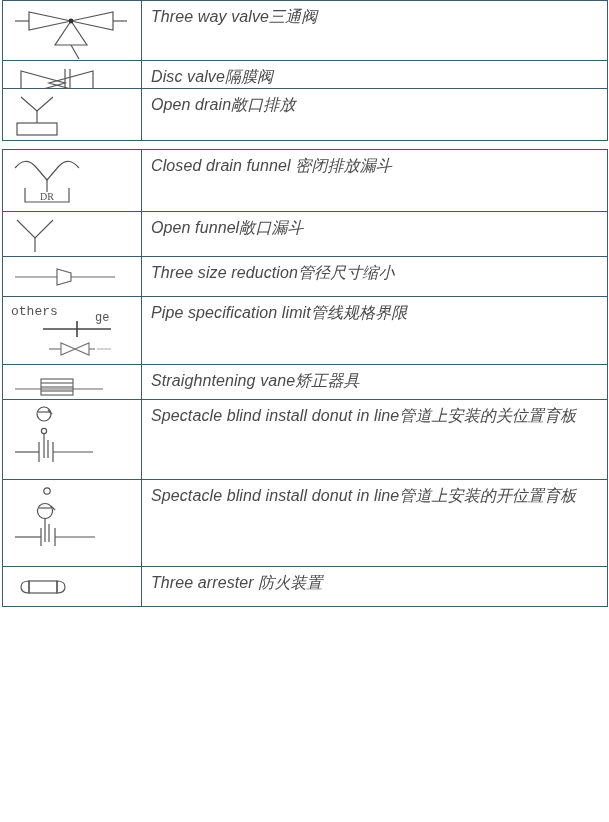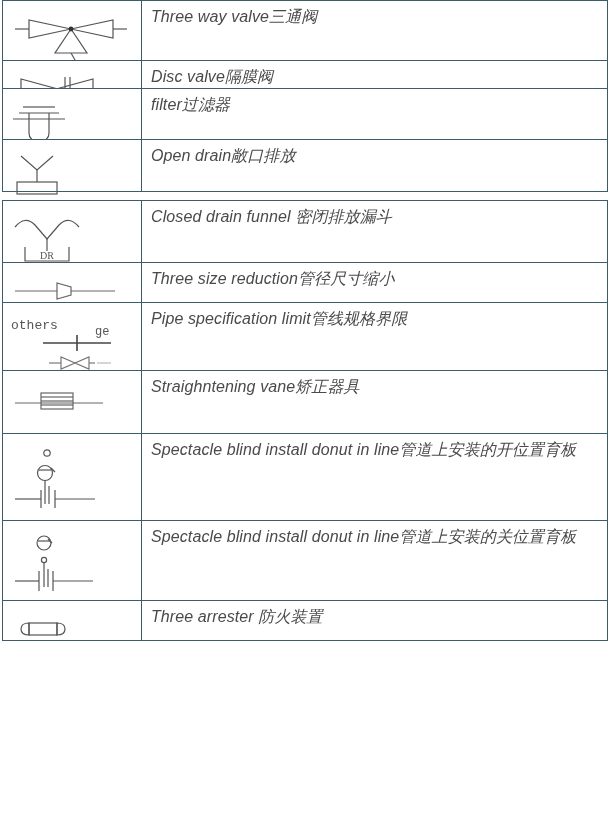--- a/index.html
+++ b/index.html
@@ -30,21 +30,21 @@
     font-size:16px;
     line-height:16px;
     color:#4a4a4a;
     padding:8px 0 0 9px;
     letter-spacing:.1px;
     white-space:nowrap;
     font-style:italic;
   }
   .gap{height:8px;line-height:8px;font-size:0;background:#fff;}
 
-  .sym{position:absolute;left:0;top:8px;width:138px;height:100%;}
+  .sym{position:absolute;left:0;top:0;width:138px;height:100%;}
   .sym svg{display:block;}
 
   
 </style>
 </head>
 <body>
 
 <div class="sheet">
 
   <table class="symtbl">
@@ -84,37 +84,20 @@
             </g>
           </svg>
         </div>
       </td>
       <td class="txtcell">
         <div class="label">Disc valve隔膜阀</div>
       </td>
     </tr>
 
 
-    <tr style="height:51px">
-      <td class="symcell">
-        <div class="sym">
-          <svg width="138" height="51" viewBox="0 0 138 51">
-            <g fill="none" stroke="#555" stroke-width="1.2">
-              <path d="M20 10 H52"></path>
-              <path d="M16 16 H56"></path>
-              <path d="M10 22 H62"></path>
-              <path d="M26 16 L26 36 Q26 44 36 44 Q46 44 46 36 L46 16"></path>
-            </g>
-          </svg>
-        </div>
-      </td>
-      <td class="txtcell">
-        <div class="label">filter过滤器</div>
-      </td>
-    </tr>
 
     <tr style="height:52px">
       <td class="symcell">
         <div class="sym">
           <svg width="138" height="52" viewBox="0 0 138 52">
             <g fill="none" stroke="#555" stroke-width="1.2">
               <path d="M18 8 L34 22 L50 8"></path>
               <path d="M34 22 L34 34"></path>
               <rect x="14" y="34" width="40" height="12"></rect>
             </g>
@@ -145,20 +128,35 @@
             </g>
             <text x="44" y="50" font-family="&quot;Liberation Serif&quot;,serif" font-size="10" fill="#555" text-anchor="middle">DR</text>
           </svg>
         </div>
       </td>
       <td class="txtcell">
         <div class="label">Closed drain funnel 密闭排放漏斗</div>
       </td>
     </tr>
 
+    <tr style="height:45px">
+      <td class="symcell">
+        <div class="sym">
+          <svg width="138" height="45" viewBox="0 0 138 45">
+            <g fill="none" stroke="#555" stroke-width="1.2">
+              <path d="M14 8 L32 26 L50 8"></path>
+              <path d="M32 26 L32 40"></path>
+            </g>
+          </svg>
+        </div>
+      </td>
+      <td class="txtcell">
+        <div class="label">Open funnel敞口漏斗</div>
+      </td>
+    </tr>
 
     <tr style="height:40px">
       <td class="symcell">
         <div class="sym">
           <svg width="138" height="40" viewBox="0 0 138 40">
             <g fill="none" stroke="#666" stroke-width="1.2">
               <path d="M12 20 H54"></path>
               <path d="M54 12 L54 28 L68 24 L68 16 Z"></path>
               <path d="M68 20 H112"></path>
             </g>
@@ -190,36 +188,60 @@
               <path d="M94 52 H108"></path>
             </g>
           </svg>
         </div>
       </td>
       <td class="txtcell">
         <div class="label">Pipe specification limit管线规格界限</div>
       </td>
     </tr>
 
-    <tr style="height:63px">
+    <tr style="height:35px">
       <td class="symcell">
         <div class="sym">
           <svg width="138" height="45" viewBox="0 0 138 45">
             <g fill="none" stroke="#666" stroke-width="1.2">
               <path d="M12 24 H100"></path>
               <rect x="38" y="14" width="32" height="16"></rect>
               <path d="M38 18 H70"></path>
               <path d="M38 22 H70"></path>
               <path d="M38 26 H70"></path>
             </g>
           </svg>
         </div>
       </td>
       <td class="txtcell">
         <div class="label">Straighntening vane矫正器具</div>
+      </td>
+    </tr>
+
+    <tr style="height:80px">
+      <td class="symcell">
+        <div class="sym">
+          <svg width="138" height="80" viewBox="0 0 138 80">
+            <g fill="none" stroke="#555" stroke-width="1.2">
+              <circle cx="41" cy="14" r="7"></circle>
+              <path d="M35 12 H47"></path>
+              <path d="M45 10 L49 14"></path>
+              <circle cx="41" cy="31" r="2.6"></circle>
+              <path d="M41 34 L41 58"></path>
+              <path d="M45 40 L45 58"></path>
+              <path d="M12 52 H36"></path>
+              <path d="M36 42 L36 62"></path>
+              <path d="M50 42 L50 62"></path>
+              <path d="M50 52 H90"></path>
+            </g>
+          </svg>
+        </div>
+      </td>
+      <td class="txtcell">
+        <div class="label">Spectacle blind install donut in line管道上安装的关位置育板</div>
       </td>
     </tr>
 
     <tr style="height:87px">
       <td class="symcell">
         <div class="sym">
           <svg width="138" height="87" viewBox="0 0 138 87">
             <g fill="none" stroke="#555" stroke-width="1.2">
               <circle cx="44" cy="11" r="3.2"></circle>
               <circle cx="42" cy="31" r="7.5"></circle>
@@ -233,44 +255,20 @@
               <path d="M52 57 H92"></path>
             </g>
           </svg>
         </div>
       </td>
       <td class="txtcell">
         <div class="label">Spectacle blind install donut in line管道上安装的开位置育板</div>
       </td>
     </tr>
 
-    <tr style="height:80px">
-      <td class="symcell">
-        <div class="sym">
-          <svg width="138" height="80" viewBox="0 0 138 80">
-            <g fill="none" stroke="#555" stroke-width="1.2">
-              <circle cx="41" cy="14" r="7"></circle>
-              <path d="M35 12 H47"></path>
-              <path d="M45 10 L49 14"></path>
-              <circle cx="41" cy="31" r="2.6"></circle>
-              <path d="M41 34 L41 58"></path>
-              <path d="M45 40 L45 58"></path>
-              <path d="M12 52 H36"></path>
-              <path d="M36 42 L36 62"></path>
-              <path d="M50 42 L50 62"></path>
-              <path d="M50 52 H90"></path>
-            </g>
-          </svg>
-        </div>
-      </td>
-      <td class="txtcell">
-        <div class="label">Spectacle blind install donut in line管道上安装的关位置育板</div>
-      </td>
-    </tr>
-
     <tr style="height:40px">
       <td class="symcell">
         <div class="sym">
           <svg width="138" height="40" viewBox="0 0 138 40">
             <g fill="none" stroke="#555" stroke-width="1.2">
               <path d="M26 14 Q18 14 18 20 Q18 26 26 26 Z"></path>
               <rect x="26" y="14" width="28" height="12"></rect>
               <path d="M54 14 Q62 14 62 20 Q62 26 54 26 Z"></path>
             </g>
           </svg>

